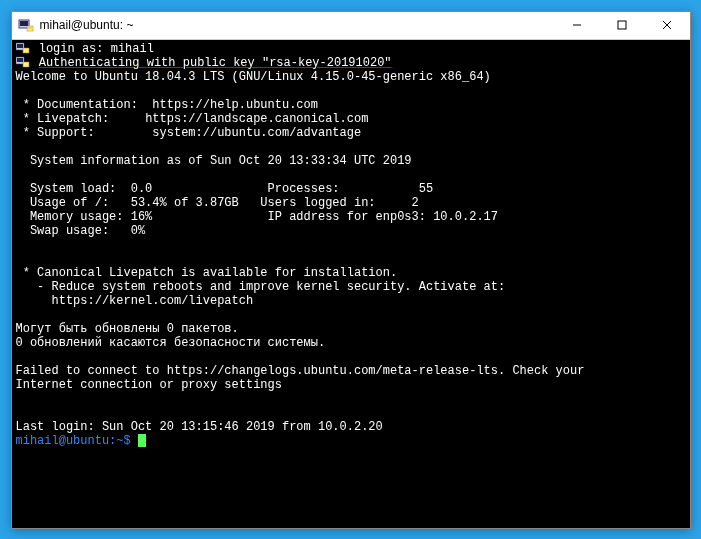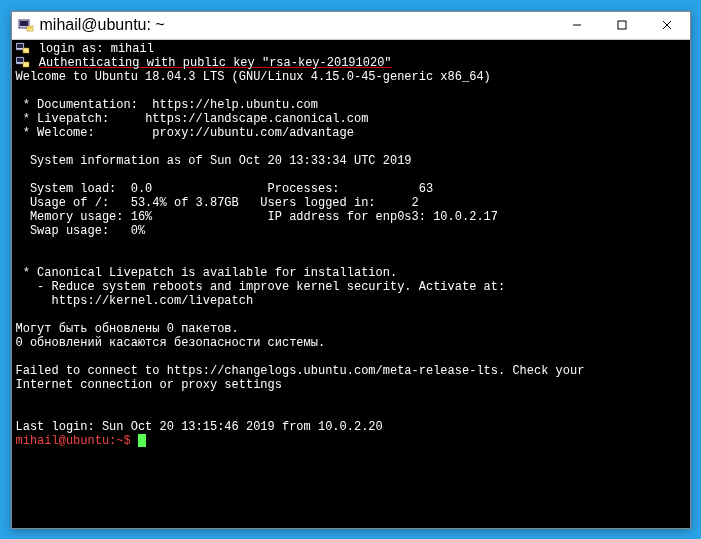--- a/index.html
+++ b/index.html
@@ -33,21 +33,21 @@
       align-items: center;
       padding-left: 6px;
     }
     .titlebar-icon {
       width: 16px;
       height: 16px;
       margin-right: 6px;
     }
     .titlebar-title {
       font-family: "Segoe UI", Tahoma, sans-serif;
-      font-size: 16px;
+      font-size: 12px;
       color: #000;
       flex: 1;
     }
     .titlebar-buttons {
       display: flex;
       height: 100%;
     }
     .titlebar-btn {
       width: 45px;
       height: 100%;
@@ -78,21 +78,21 @@
       height: 12px;
       vertical-align: middle;
     }
     .auth-underline {
       text-decoration: underline;
       text-decoration-color: #d00;
       text-decoration-thickness: 1px;
       margin-top: 26px;
     }
     .prompt-user {
-      color: #ef4444;
+      color: #3b82f6;
     }
     .cursor-block {
       display: inline-block;
       width: 8px;
       height: 13px;
       background: #5f5;
       vertical-align: middle;
     }
     .putty-icon-svg {
       width: 16px;
@@ -139,25 +139,25 @@
         </svg></span> <span>login as: </span><span>mihail</span>
 <span class="login-icon"><svg width="16" height="12" viewBox="0 0 16 12">
           <rect x="0" y="1" width="8" height="7" fill="#cce" stroke="#447" stroke-width="0.5"></rect>
           <rect x="1" y="2" width="6" height="4" fill="#224"></rect>
           <rect x="7" y="6" width="6" height="5" fill="#fe8" stroke="#a70" stroke-width="0.5"></rect>
         </svg></span> <span class="auth-underline">Authenticating with public key "rsa-key-20191020"</span>
 <span>Welcome to Ubuntu 18.04.3 LTS (GNU/Linux 4.15.0-45-generic x86_64)</span>
 
 <span> * Documentation:  </span><span>https://help.ubuntu.com</span>
 <span> * Livepatch:     </span><span>https://landscape.canonical.com</span>
-<span> * Welcome:        </span><span>proxy://ubuntu.com/advantage</span>
+<span> * Support:        </span><span>system://ubuntu.com/advantage</span>
 
 <span>  System information as of Sun Oct 20 13:33:34 UTC 2019</span>
 
-<span>  System load:  0.0                Processes:           63</span>
+<span>  System load:  0.0                Processes:           55</span>
 <span>  Usage of /:   53.4% of 3.87GB   Users logged in:     2</span>
 <span>  Memory usage: 16%                IP address for enp0s3: 10.0.2.17</span>
 <span>  Swap usage:   0%</span>
 
 
 <span> * Canonical Livepatch is available for installation.</span>
 <span>   - Reduce system reboots and improve kernel security. Activate at:</span>
 <span>     https://kernel.com/livepatch</span>
 
 <span>Могут быть обновлены 0 пакетов.</span>

